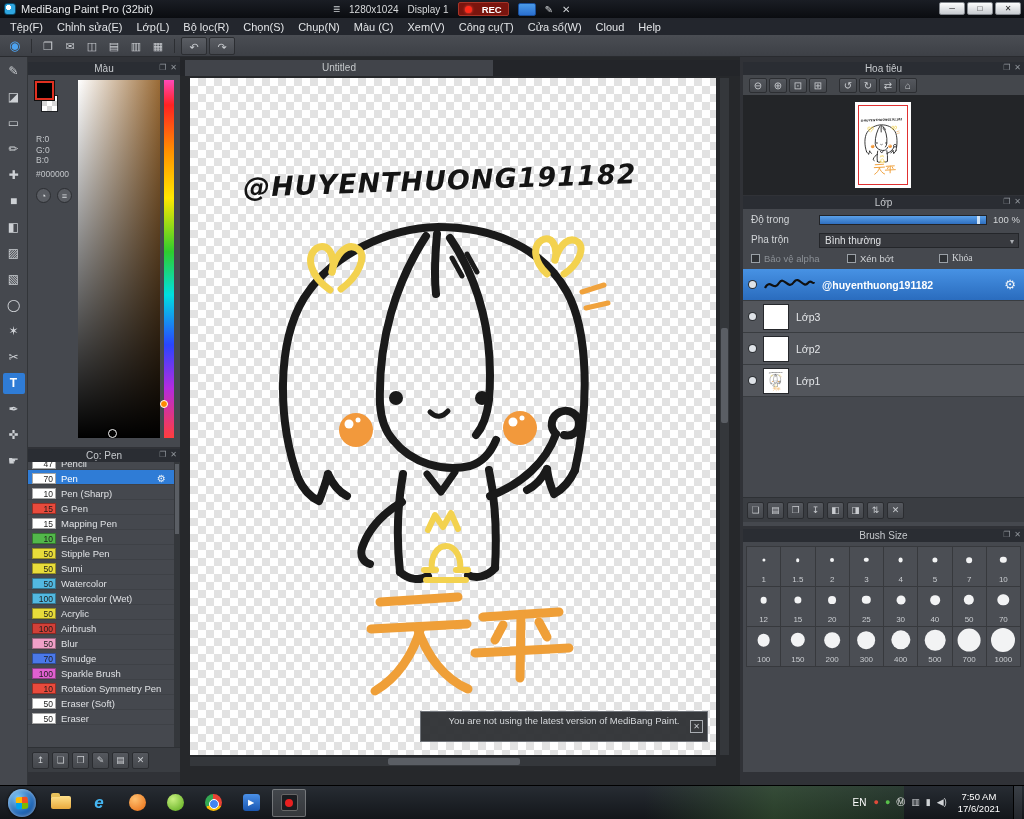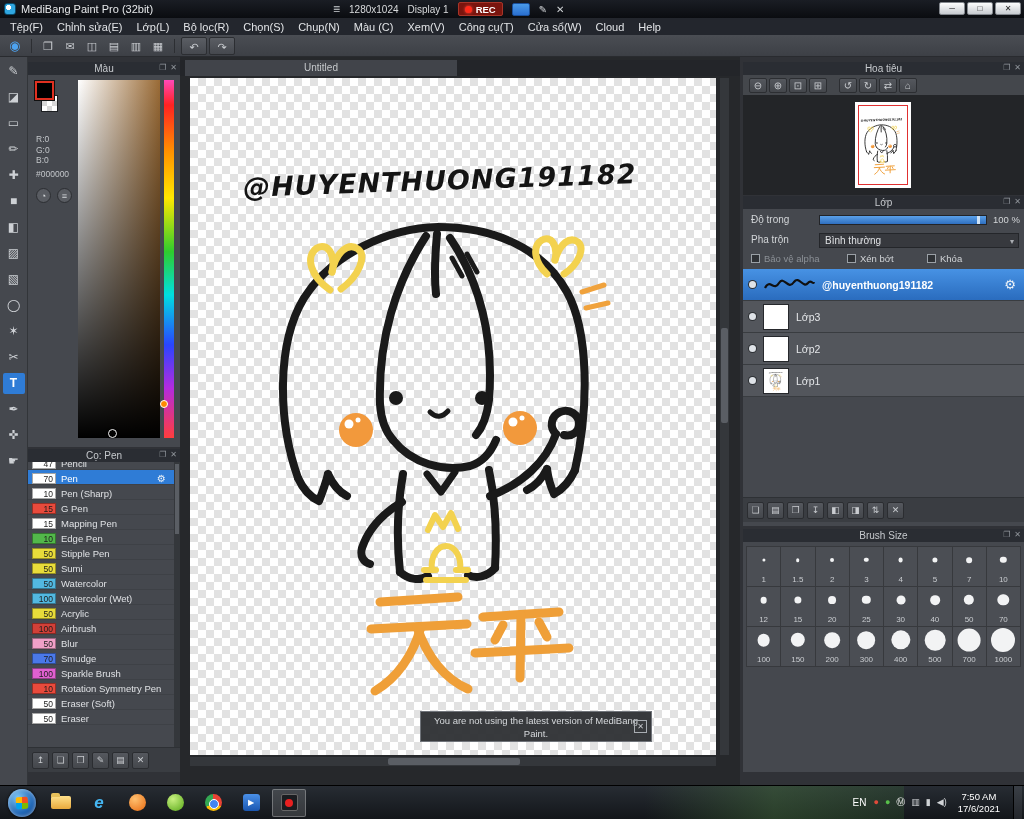--- a/index.html
+++ b/index.html
@@ -9,21 +9,21 @@
 
   
   #titlebar{position:absolute;left:0;top:0;width:100%;height:18px;
     background:linear-gradient(#1a1d24,#0a0c10);display:flex;align-items:center;padding-left:4px;}
   .app-icon{width:12px;height:12px;border-radius:3px;margin-right:5px;
     background:radial-gradient(circle at 35% 35%,#ffffff 0 28%,#2fa6e0 30% 100%);border:1px solid #0a4a6a;}
   .title-text{font-size:11px;color:#e6e8ea;}
   .recorder{position:absolute;left:333px;top:0;height:18px;display:flex;align-items:center;gap:9px;
     color:#d8dadc;font-size:10px;}
   .rec-menu{font-size:12px;color:#cfd2d5;}
-  .rec-chip{display:flex;align-items:center;gap:4px;background:#7a150e;border:1px solid #a63428;
+  .rec-chip{display:flex;align-items:center;gap:10px;background:#7a150e;border:1px solid #a63428;
     border-radius:2px;padding:0 6px;height:14px;color:#fff;font-size:9.5px;font-weight:bold;text-align:center;}
   .rec-dot{width:7px;height:7px;border-radius:50%;background:#ff2a1a;box-shadow:0 0 3px #ff5040;}
   .rec-btn-blue{width:18px;height:13px;background:linear-gradient(#4a9ae8,#2a6fd0);
     border:1px solid #1a4f9a;border-radius:2px;}
   .rec-tool{font-size:10px;color:#cfd2d5;}
   .win-controls{position:absolute;right:3px;top:2px;display:flex;gap:2px;}
   .win-btn{width:26px;height:13px;background:linear-gradient(#fdfdfd,#c7cbd0);border:1px solid #83878d;
     border-radius:2px;font-size:8px;color:#222;line-height:11px;text-align:center;padding:0;}
 
   
@@ -88,37 +88,37 @@
   #brush-scroll .thumb{position:absolute;left:1px;top:2px;width:4px;height:70px;background:#5a5e64;}
   .panel-footer{position:absolute;left:0;bottom:0;width:100%;height:25px;background:#3a3d42;
     border-top:1px solid #2e3135;display:flex;align-items:center;gap:3px;padding-left:4px;}
   #layers .panel-footer{bottom:4px;}
   .pf-btn{width:17px;height:17px;background:linear-gradient(#55585e,#44474c);border:1px solid #2b2d31;
     border-radius:2px;color:#c9ccd0;font-size:9px;line-height:15px;text-align:center;padding:0;}
 
   
   #canvas-area{position:absolute;left:180px;top:57px;width:560px;height:728px;background:#26282b;}
   #tabbar{position:absolute;left:0;top:3px;width:100%;height:16px;background:#232529;}
-  #tab-untitled{position:absolute;left:5px;top:0;width:272px;height:16px;background:#41444a;
+  #tab-untitled{position:absolute;left:5px;top:0;width:308px;height:16px;background:#41444a;
     color:#c5c8cb;font-size:10px;text-align:center;line-height:16px;}
   .checker{background-color:#fff;
     background-image:linear-gradient(45deg,#e2e2e2 25%,transparent 25%,transparent 75%,#e2e2e2 75%),
                      linear-gradient(45deg,#e2e2e2 25%,transparent 25%,transparent 75%,#e2e2e2 75%);
     background-position:0 0,8px 8px;background-size:16px 16px;}
   .checker-sm{background-color:#fff;
     background-image:linear-gradient(45deg,#d8d8d8 25%,transparent 25%,transparent 75%,#d8d8d8 75%),
                      linear-gradient(45deg,#d8d8d8 25%,transparent 25%,transparent 75%,#d8d8d8 75%);
     background-position:0 0,5px 5px;background-size:10px 10px;}
   #canvas{position:absolute;left:10px;top:21px;width:526px;height:677px;}
   #canvas svg{position:absolute;left:0;top:0;}
   #vscroll{position:absolute;left:540px;top:21px;width:9px;height:677px;background:#34373b;}
   #vscroll .thumb{position:absolute;left:1px;top:250px;width:7px;height:95px;background:#5a5e64;border-radius:2px;}
   #hscroll{position:absolute;left:10px;top:700px;width:526px;height:9px;background:#34373b;}
   #hscroll .thumb{position:absolute;top:1px;left:198px;height:7px;width:132px;background:#5a5e64;border-radius:2px;}
-  #notice{position:absolute;left:230px;top:633px;width:232px;height:31px;background:rgba(45,47,51,.95);
+  #notice{position:absolute;left:230px;top:633px;width:288px;height:31px;background:rgba(45,47,51,.95);
     border:1px solid #70747a;color:#d6d9dc;font-size:9.5px;line-height:13px;text-align:center;padding-top:2px;}
   .notice-close{position:absolute;right:4px;top:8px;width:13px;height:13px;border:1px solid #a9adb2;
     background:transparent;color:#c6c9cd;font-size:8px;line-height:10px;text-align:center;padding:0;}
 
   
   #navigator{left:743px;top:62px;width:281px;height:133px;}
   .nav-toolbar{position:absolute;left:0;top:13px;width:100%;height:20px;background:#44474c;
     display:flex;align-items:center;gap:2px;padding-left:6px;}
   .nav-btn{width:18px;height:15px;color:#c9ccd0;font-size:10px;line-height:14px;text-align:center;
     background:linear-gradient(#54575d,#44474c);border:1px solid #2c2e32;border-radius:2px;padding:0;}
@@ -136,21 +136,21 @@
     background:linear-gradient(#5aa0e8,#2f6fc0);}
   .slider-notch{position:absolute;right:6px;top:0;width:3px;height:100%;background:#cfe2f5;}
   #opacity-value{position:absolute;left:250px;top:18px;font-size:9.5px;color:#d2d5d8;}
   #blend-select{position:absolute;left:76px;top:37px;width:200px;height:15px;background:#37393e;
     border:1px solid #24262a;color:#dfe1e4;font-size:10px;line-height:13px;padding-left:5px;}
   .select-caret{position:absolute;right:4px;top:1px;font-size:8px;color:#aaadb2;}
   .chk{position:absolute;top:57px;display:flex;align-items:center;gap:4px;font-size:9.5px;color:#d2d5d8;}
   .chk .box{width:9px;height:9px;border:1px solid #9aa0a6;background:#2e3135;flex:none;}
   #chk-alpha{left:8px;color:#8b9096;text-align:right;}
   #chk-clip{left:104px;}
-  #chk-lock{left:184px;}
+  #chk-lock{left:196px;font-family:Liberation Serif, serif;}
   .layer-list{position:absolute;left:0;top:73px;width:100%;}
   .layer-row{height:32px;display:flex;align-items:center;border-bottom:1px solid #393c40;
     background:#53565c;position:relative;padding-left:6px;gap:7px;}
   .layer-row.sel{background:linear-gradient(#4792e4,#2a6cbe);}
   .eye-dot{width:7px;height:7px;border-radius:50%;background:#dfe3e8;box-shadow:0 0 0 1px #2e3135;flex:none;}
   .layer-thumb{width:26px;height:26px;border:1px solid #26282c;background:#fff;flex:none;overflow:hidden;}
   .layer-thumb.transparent{background:none;border:none;width:52px;height:18px;}
   .layer-name{font-size:10.5px;color:#e4e6e9;}
   .layer-row.sel .layer-name{color:#fff;font-weight:bold;}
   .layer-gear{position:absolute;right:8px;font-size:13px;color:#eef3f8;}

